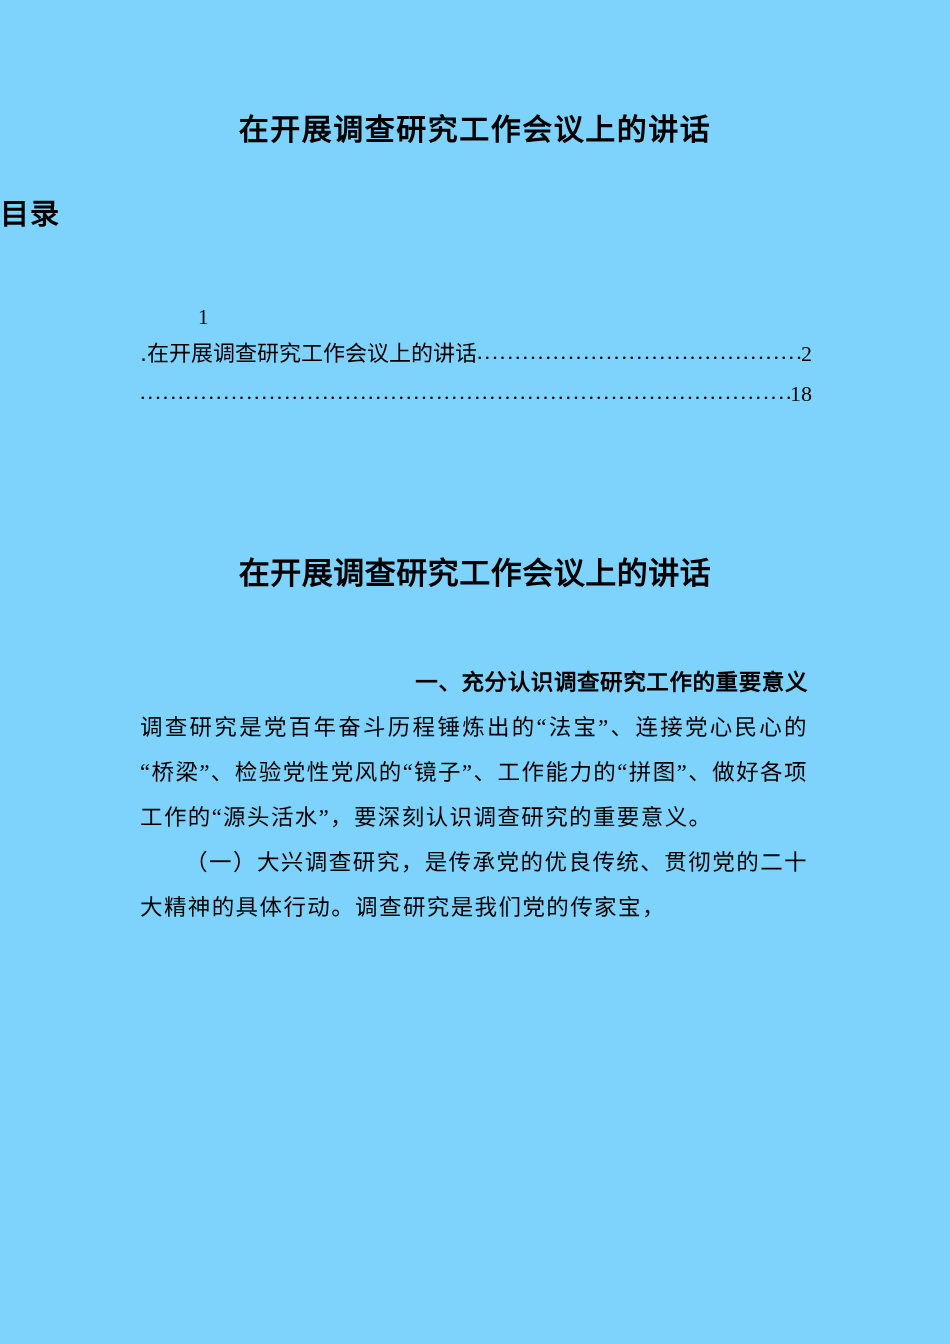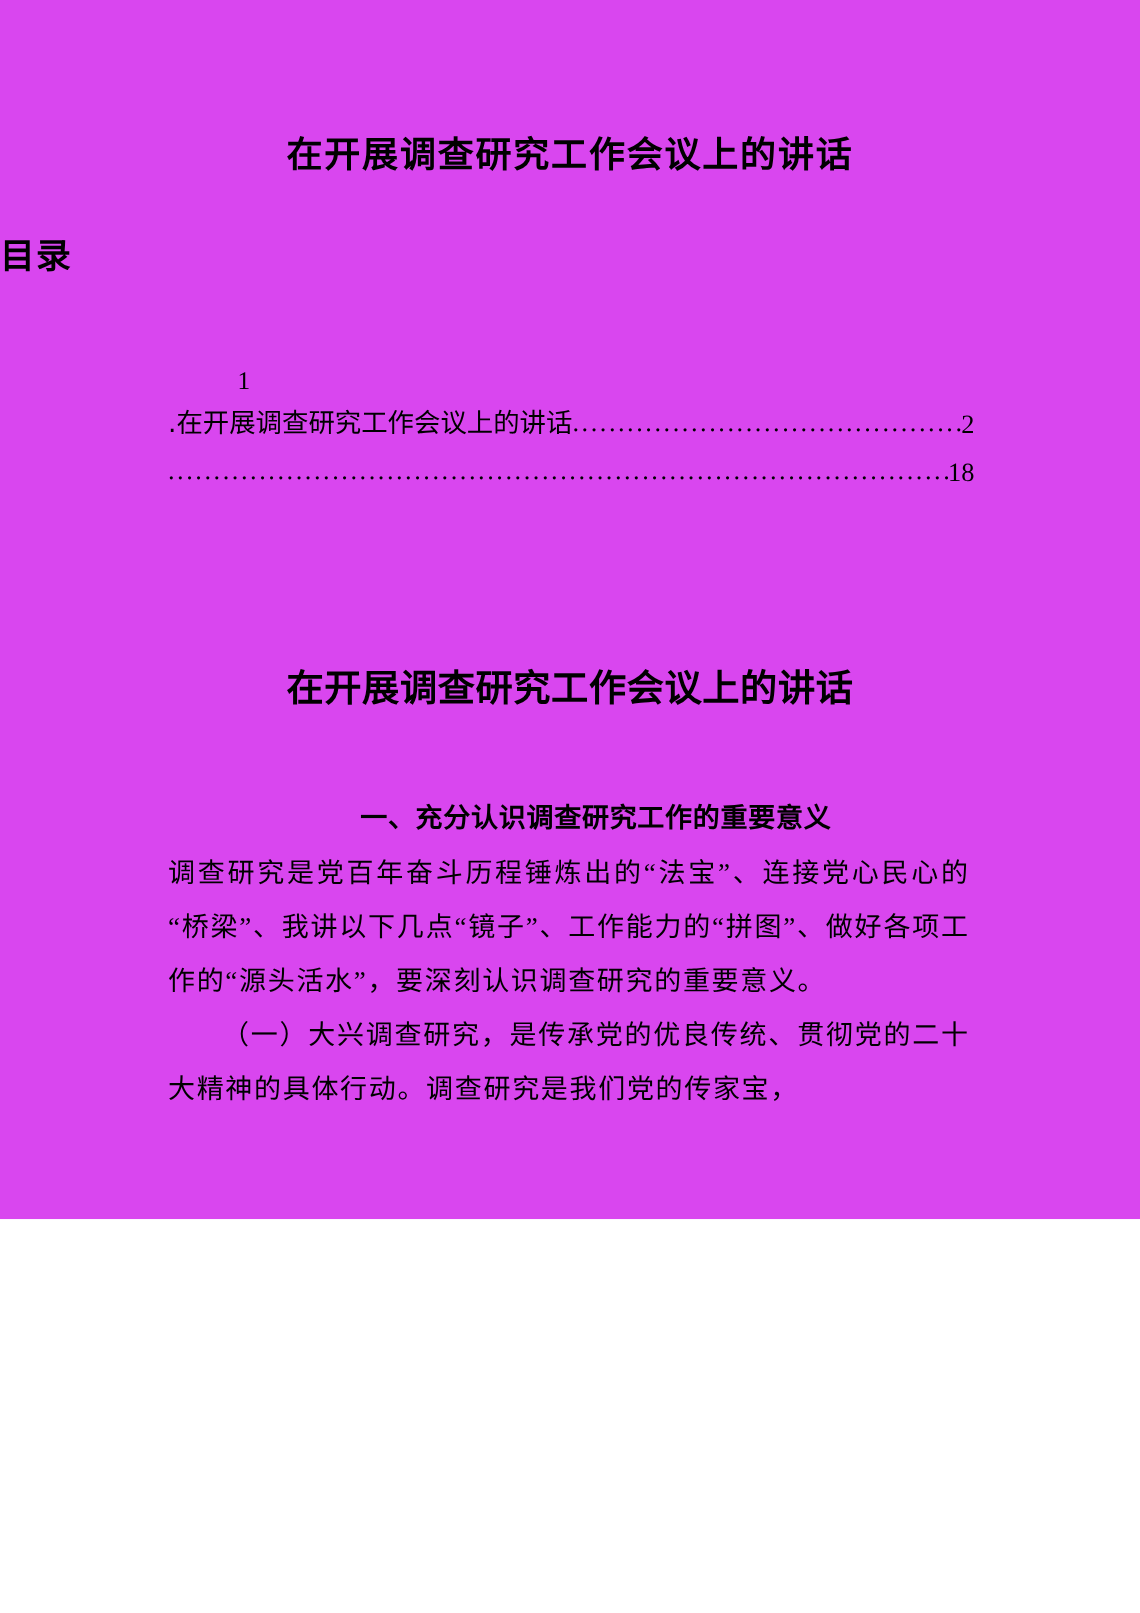--- a/index.html
+++ b/index.html
@@ -5,23 +5,23 @@
 <style>
   html, body {
     margin: 0;
     padding: 0;
     background: #ffffff;
   }
 
   .page {
     position: relative;
     width: 950px;
-    height: 1016px;
+    height: 1344px;
     margin: 0 auto;
-    background: #d946ef;
+    background: #7dd3fc;
     color: #000000;
     overflow: hidden;
     font-family: "Liberation Serif", "DejaVu Serif", serif;
     -webkit-font-smoothing: antialiased;
   }
 
   
   .cover-title {
     position: absolute;
     top: 110px;
@@ -140,21 +140,21 @@
   }
 
   .body-copy h2.section-heading {
     margin: 0;
     font-family: "DejaVu Sans", "Liberation Sans", sans-serif;
     font-weight: 700;
     font-size: 22.5px;
     line-height: 45px;
     letter-spacing: 0.6px;
     text-indent: 2em;
-    text-align: center;
+    text-align: right;
   }
 </style>
 </head>
 <body>
 
 <div class="page">
 
   <div class="cover-title">在开展调查研究工作会议上的讲话</div>
 
   <div class="toc-label">目录</div>
@@ -176,19 +176,19 @@
 
   </div>
 
   <div class="article-heading">在开展调查研究工作会议上的讲话</div>
 
   <div class="body-copy">
 
 
     <h2 class="section-heading">一、充分认识调查研究工作的重要意义</h2>
 
-    <p class="no-indent">调查研究是党百年奋斗历程锤炼出的“法宝”、连接党心民心的“桥梁”、我讲以下几点“镜子”、工作能力的“拼图”、做好各项工作的“源头活水”，要深刻认识调查研究的重要意义。</p>
+    <p class="no-indent">调查研究是党百年奋斗历程锤炼出的“法宝”、连接党心民心的“桥梁”、检验党性党风的“镜子”、工作能力的“拼图”、做好各项工作的“源头活水”，要深刻认识调查研究的重要意义。</p>
 
     <p>（一）大兴调查研究，是传承党的优良传统、贯彻党的二十大精神的具体行动。调查研究是我们党的传家宝，</p>
 
   </div>
 
 </div>
 
 </body></html>

